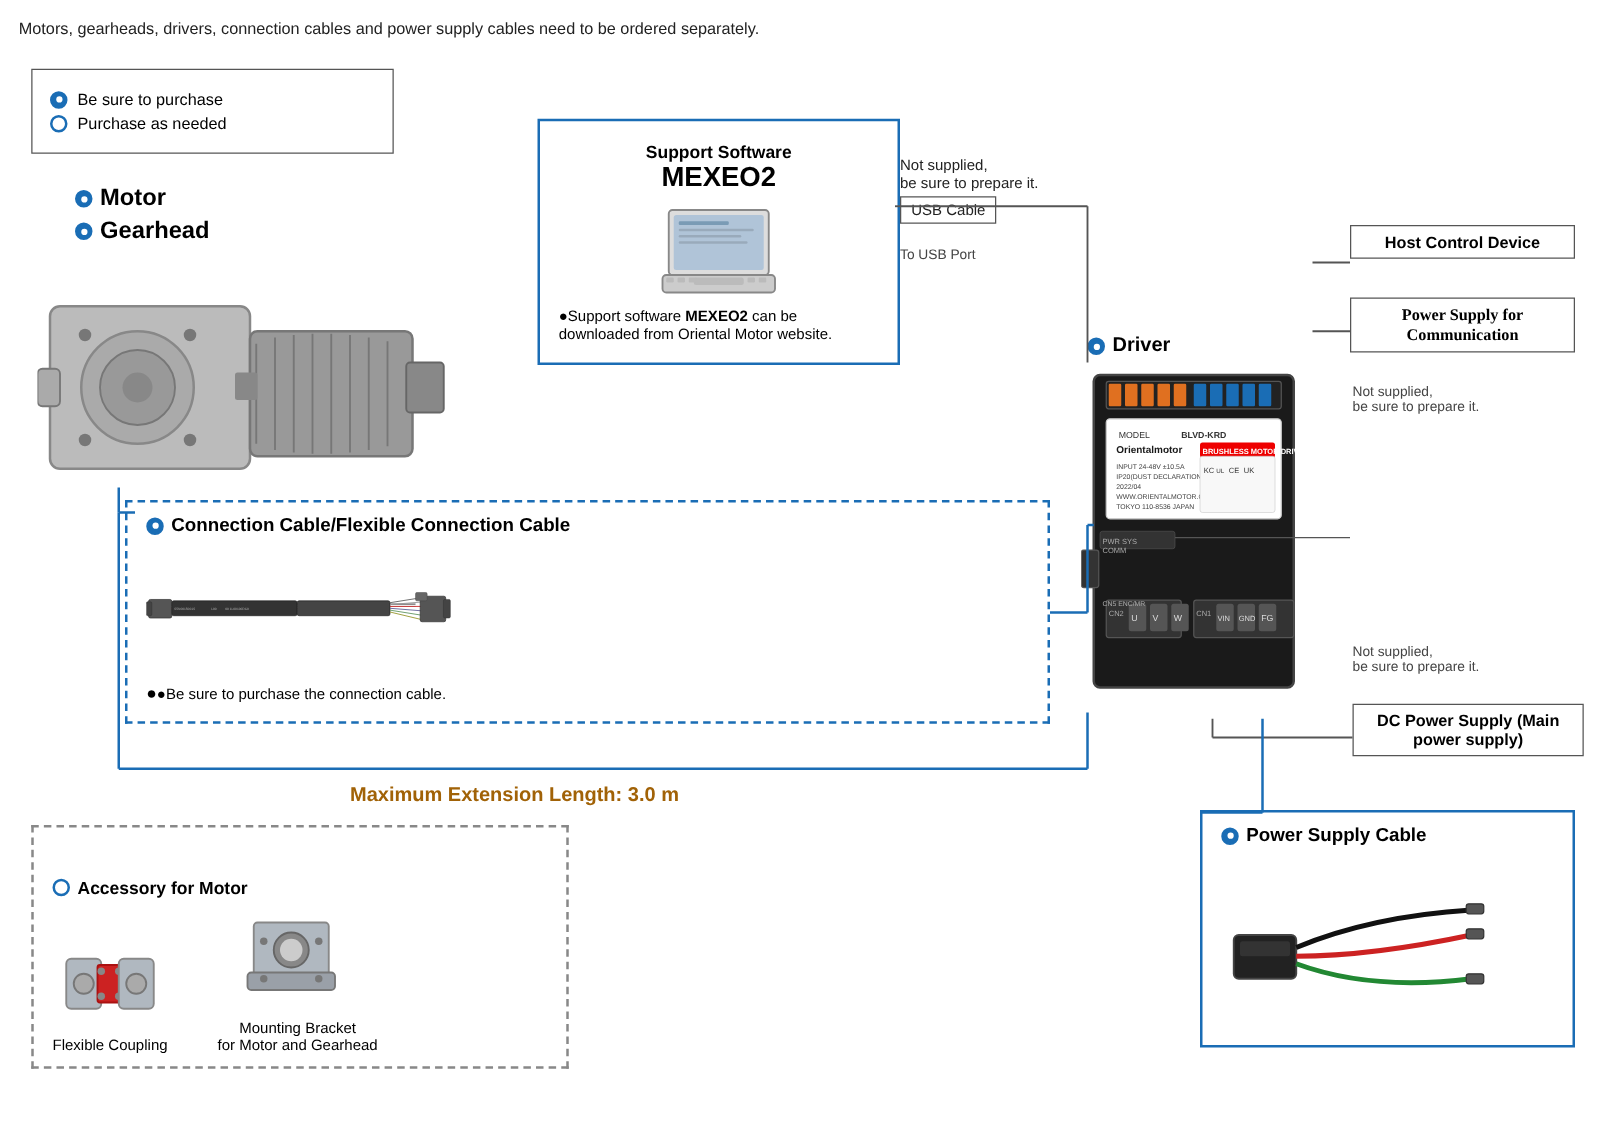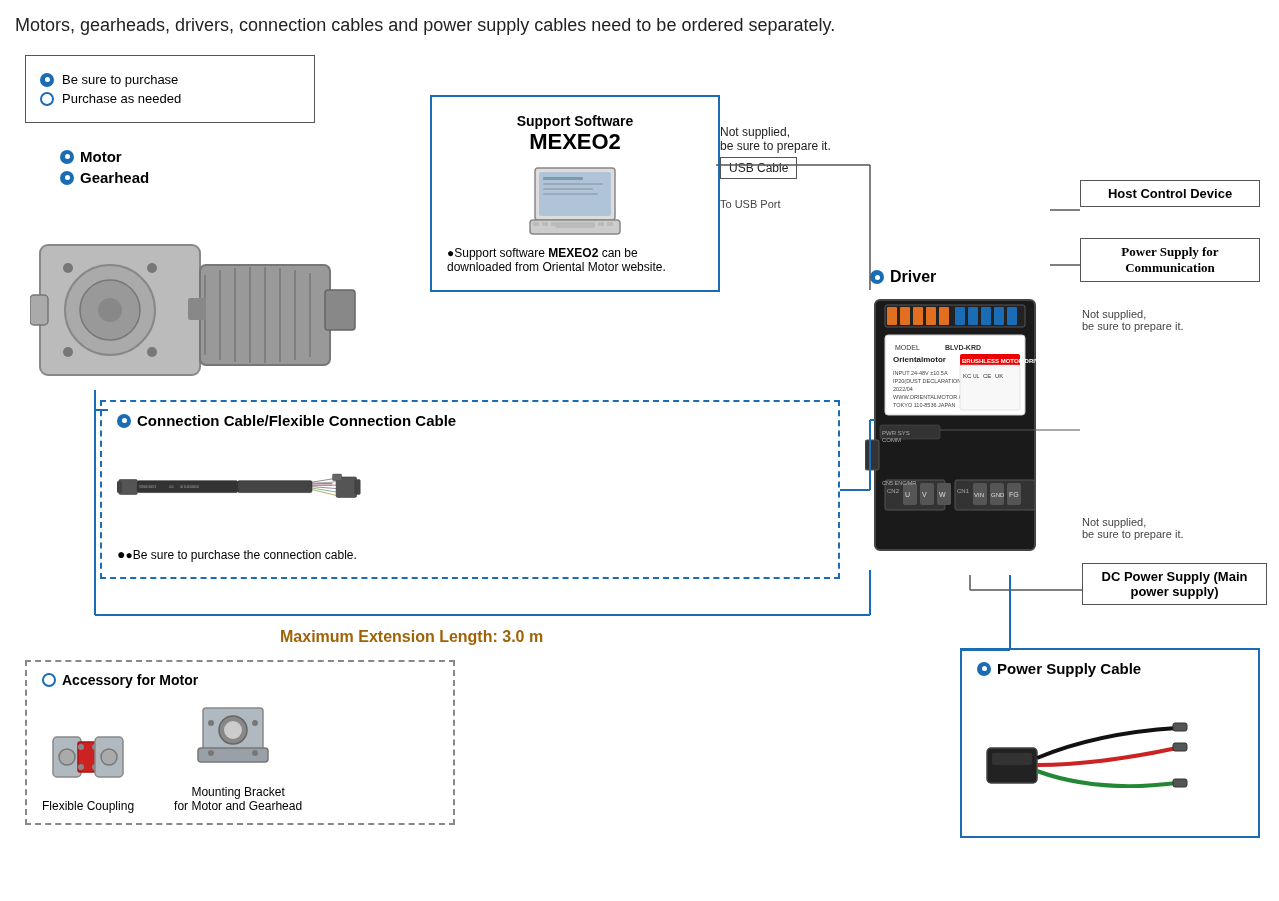--- a/index.html
+++ b/index.html
@@ -14,21 +14,21 @@
     }
 
     .page-container {
       width: 1279px;
       height: 901px;
       position: relative;
       padding: 15px;
     }
 
     .top-note {
-      font-size: 18px;
+      font-size: 13px;
       color: #222;
       margin-bottom: 10px;
     }
 
     
     .legend-box {
       position: absolute;
       top: 55px;
       left: 25px;
       border: 1px solid #555;
@@ -75,21 +75,21 @@
     
     .motor-label-area {
       position: absolute;
       top: 148px;
       left: 60px;
     }
     .motor-label-area .item-label {
       display: flex;
       align-items: center;
       gap: 6px;
-      font-size: 15px;
+      font-size: 19px;
       font-weight: bold;
       margin-bottom: 4px;
       text-align: right;
     }
 
     
     .motor-image {
       position: absolute;
       top: 195px;
       left: 30px;
@@ -254,20 +254,21 @@
       border: 2px dashed #888;
       padding: 10px 15px;
     }
     .accessory-label {
       display: flex;
       align-items: center;
       gap: 6px;
       font-size: 14px;
       font-weight: bold;
       margin-bottom: 10px;
+      margin-top: 30px;
     }
 
     .accessory-items {
       display: flex;
       gap: 40px;
       align-items: flex-end;
     }
 
     .accessory-item {
       text-align: center;

